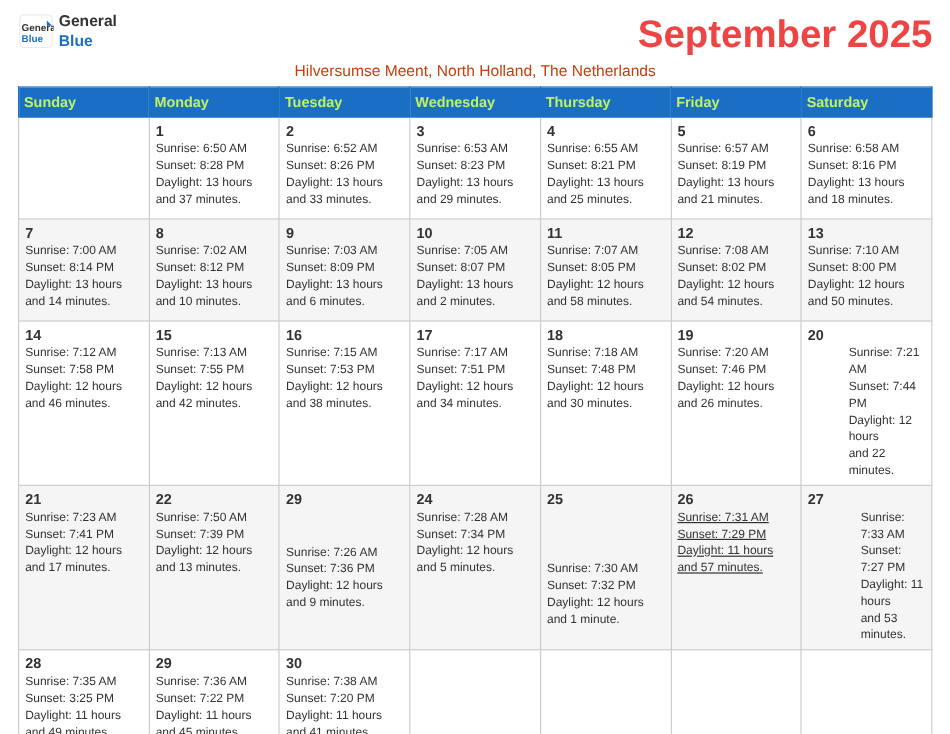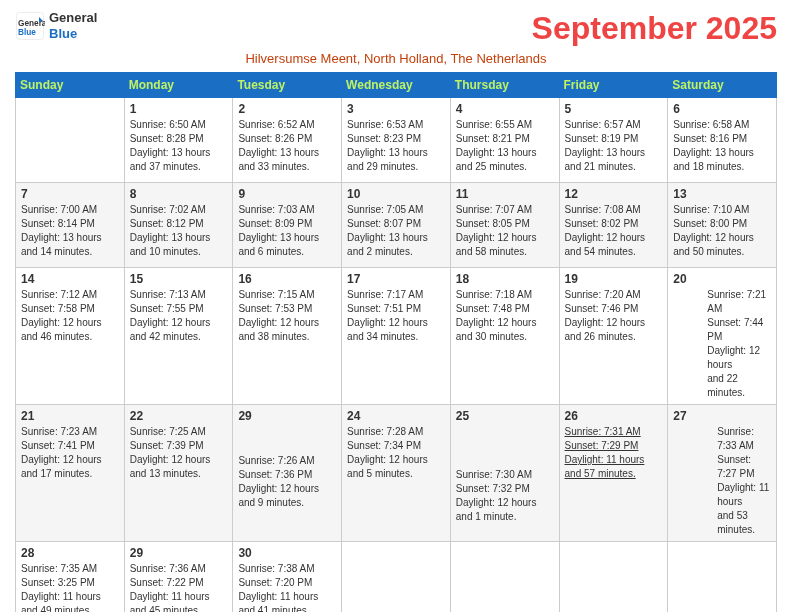--- a/index.html
+++ b/index.html
@@ -280,21 +280,21 @@
         <tr class="row-shaded">
           <td>
             <span class="day-number">21</span>
             <div class="day-info" style="white-space: pre-line;">Sunrise: 7:23 AM
 Sunset: 7:41 PM
 Daylight: 12 hours
 and 17 minutes.</div>
           </td>
           <td>
             <span class="day-number">22</span>
-            <div class="day-info" style="white-space: pre-line;">Sunrise: 7:25 AM
+            <div class="day-info" style="white-space: pre-line;">Sunrise: 7:50 AM
 Sunset: 7:39 PM
 Daylight: 12 hours
 and 13 minutes.</div>
           </td>
           <td>
             <span class="day-number">29</span>
             <div class="day-info" style="white-space: pre-line; margin-top: 31px;">Sunrise: 7:26 AM
 Sunset: 7:36 PM
 Daylight: 12 hours
 and 9 minutes.</div>

